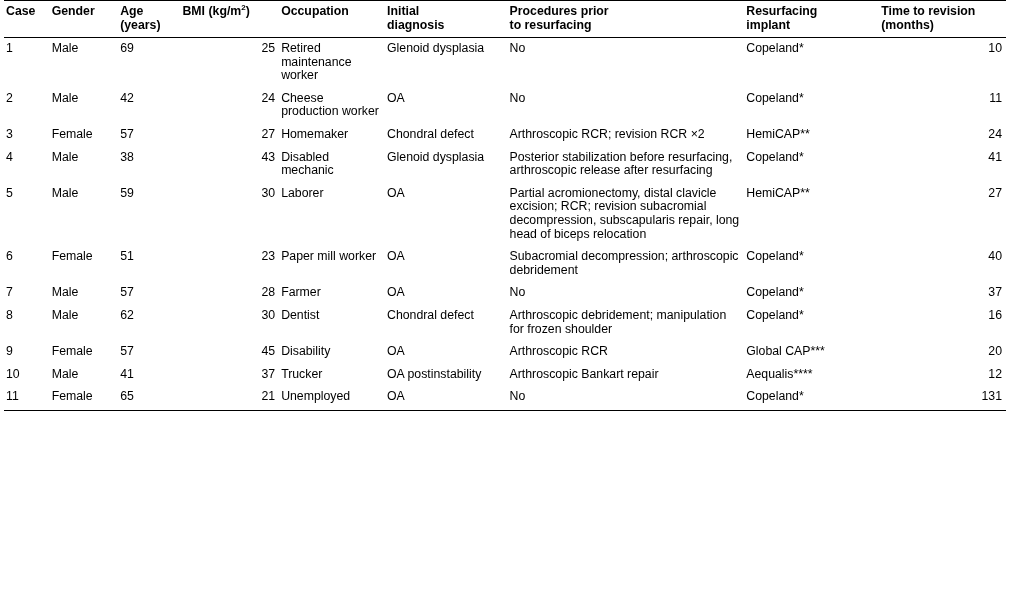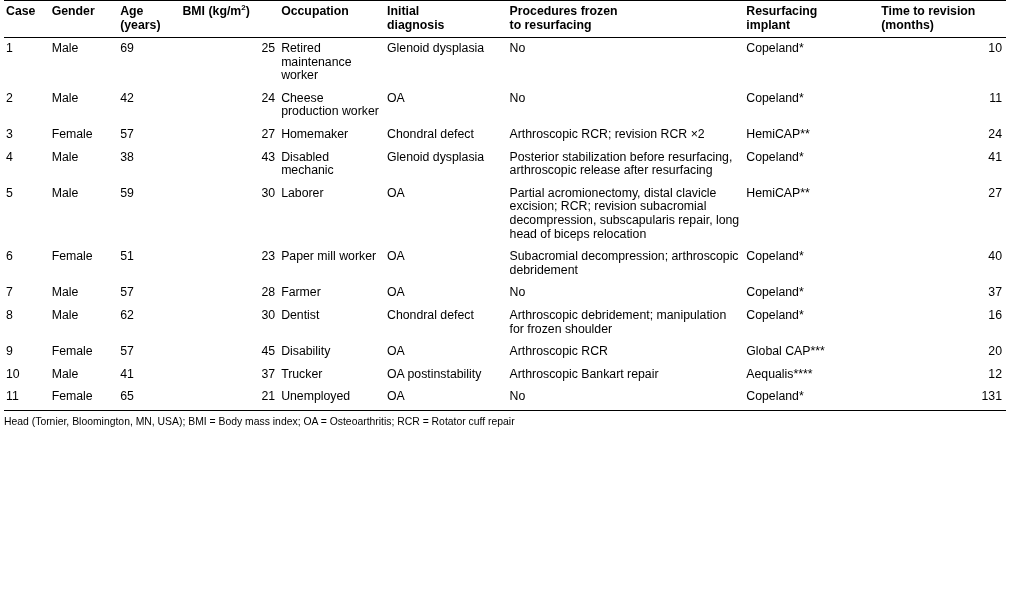--- a/index.html
+++ b/index.html
@@ -98,21 +98,21 @@
           <span>BMI (kg/m<sup>2</sup>)</span>
         </th>
         <th>
           <span>Occupation</span>
         </th>
         <th>
           <span>Initial</span><br>
           <span>diagnosis</span>
         </th>
         <th>
-          <span>Procedures frozen</span><br>
+          <span>Procedures prior</span><br>
           <span>to resurfacing</span>
         </th>
         <th>
           <span>Resurfacing</span><br>
           <span>implant</span>
         </th>
         <th class="hdr-center">
           <span>Time to revision</span><br>
           <span>(months)</span>
         </th>
@@ -249,16 +249,15 @@
         <td>OA</td>
         <td>No</td>
         <td>Copeland*</td>
         <td class="num-center">131</td>
       </tr>
 
     </tbody>
   </table>
 
   <div class="footnotes">
-    <div>Head (Tornier, Bloomington, MN, USA); BMI = Body mass index; OA = Osteoarthritis; RCR = Rotator cuff repair</div>
   </div>
 
 </div>
 
 </body></html>

